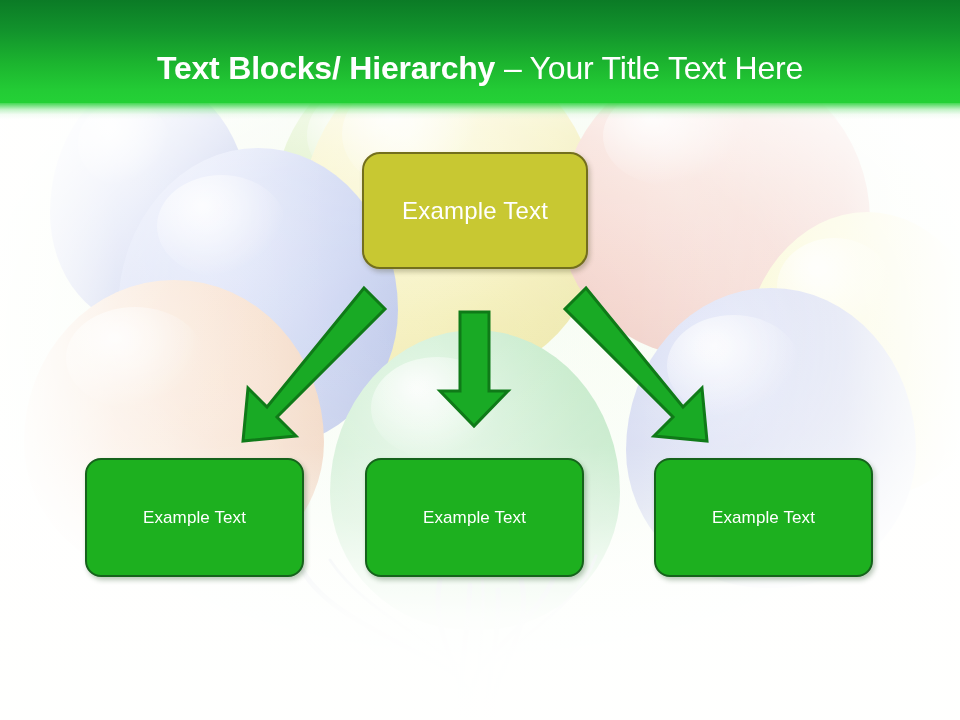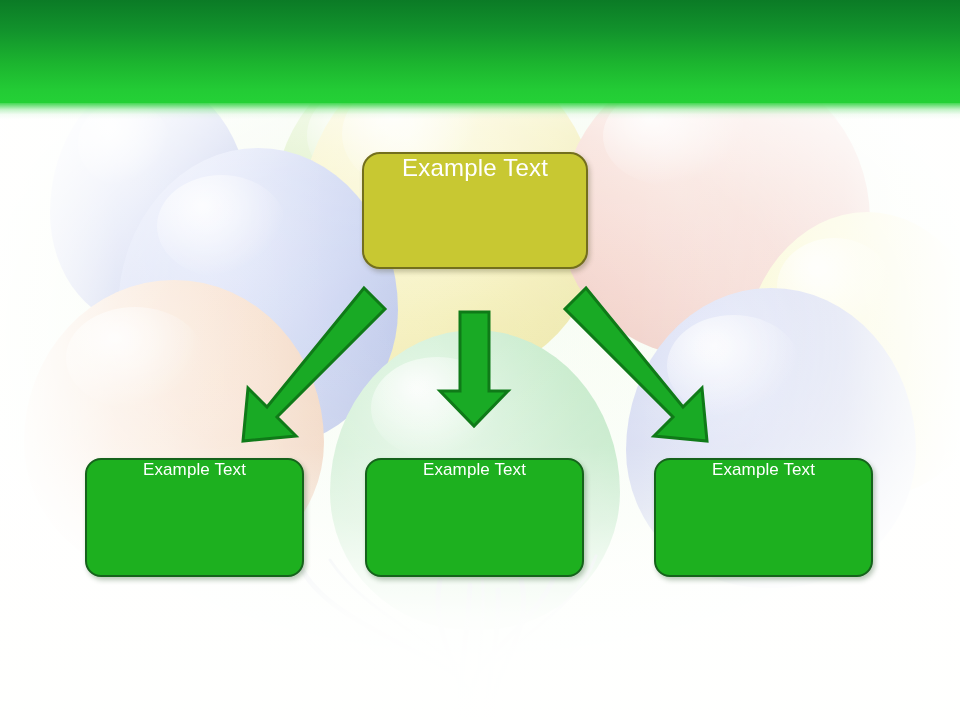--- a/index.html
+++ b/index.html
@@ -85,20 +85,21 @@
     letter-spacing: -0.2px;
   }
   #title-text .t-bold { font-weight: bold; }
   #title-text .t-reg  { font-weight: normal; }
 
   
   .node {
     position: absolute;
     box-sizing: border-box;
     display: flex;
+    align-items: center;
     justify-content: center;
     border-radius: 16px;
     color: #ffffff;
     text-align: center;
   }
   .node-label { display: block; }
 
   #node-root {
     left: 362px; top: 152px;
     width: 226px; height: 117px;
@@ -181,20 +182,23 @@
         <path d="M482,572 C486,620 478,666 474,716"></path>
       </g>
     </svg>
 
     <div id="bg-wash" class="bl-fade"></div>
   </div>
 
   <div id="title-bar"></div>
   <div id="title-bar-fade"></div>
 
+  <div id="title-text">
+    <span class="t-bold">Text Blocks/ Hierarchy</span><span class="t-reg"> – </span><span class="t-reg">Your Title Text Here</span>
+  </div>
 
   <svg id="arrows" viewBox="0 0 960 720">
 
     <polygon class="arrow-shape" points="364,288 385,309 277,417 296,436 243,441 248,388 267,407"></polygon>
 
     <polygon class="arrow-shape" points="460,312 489,312 489,391 508,391 474,426 440,391 460,391"></polygon>
 
     <polygon class="arrow-shape" points="586,288 565,309 673,417 654,436 707,441 702,388 683,407"></polygon>
   </svg>
 

